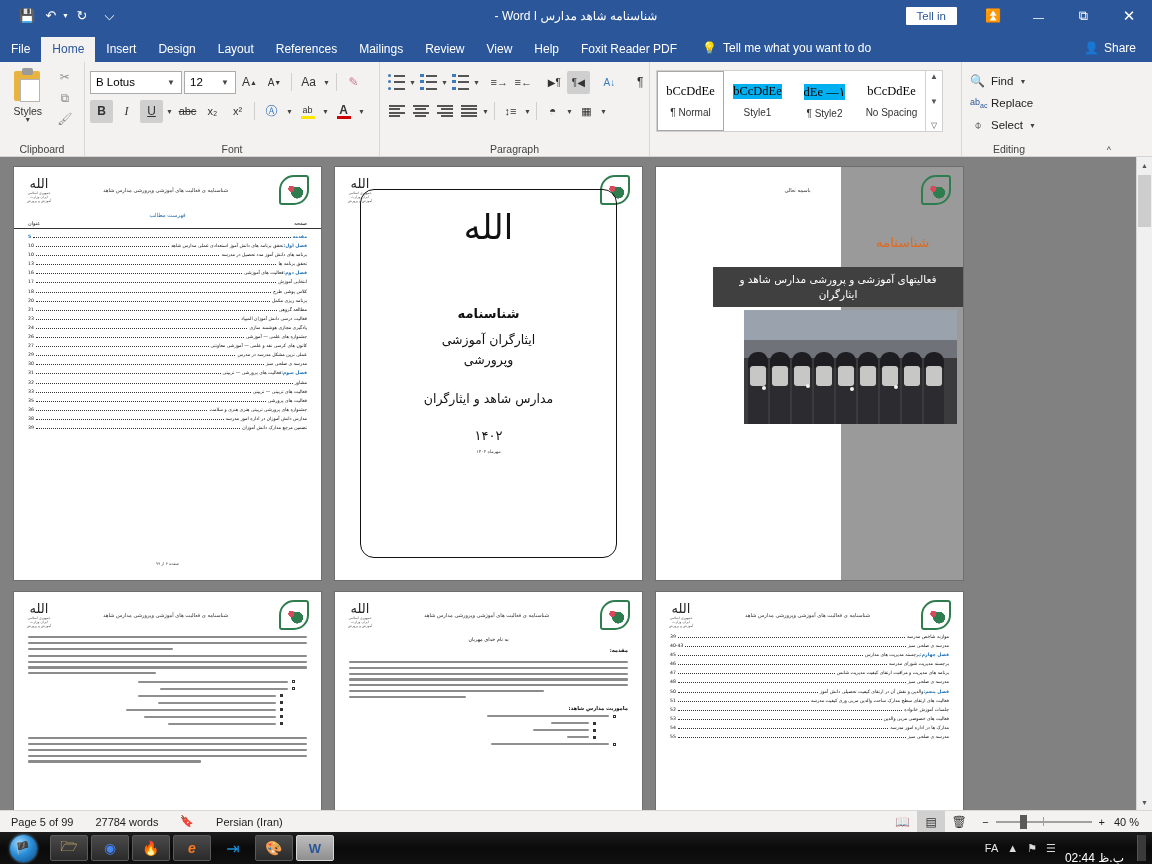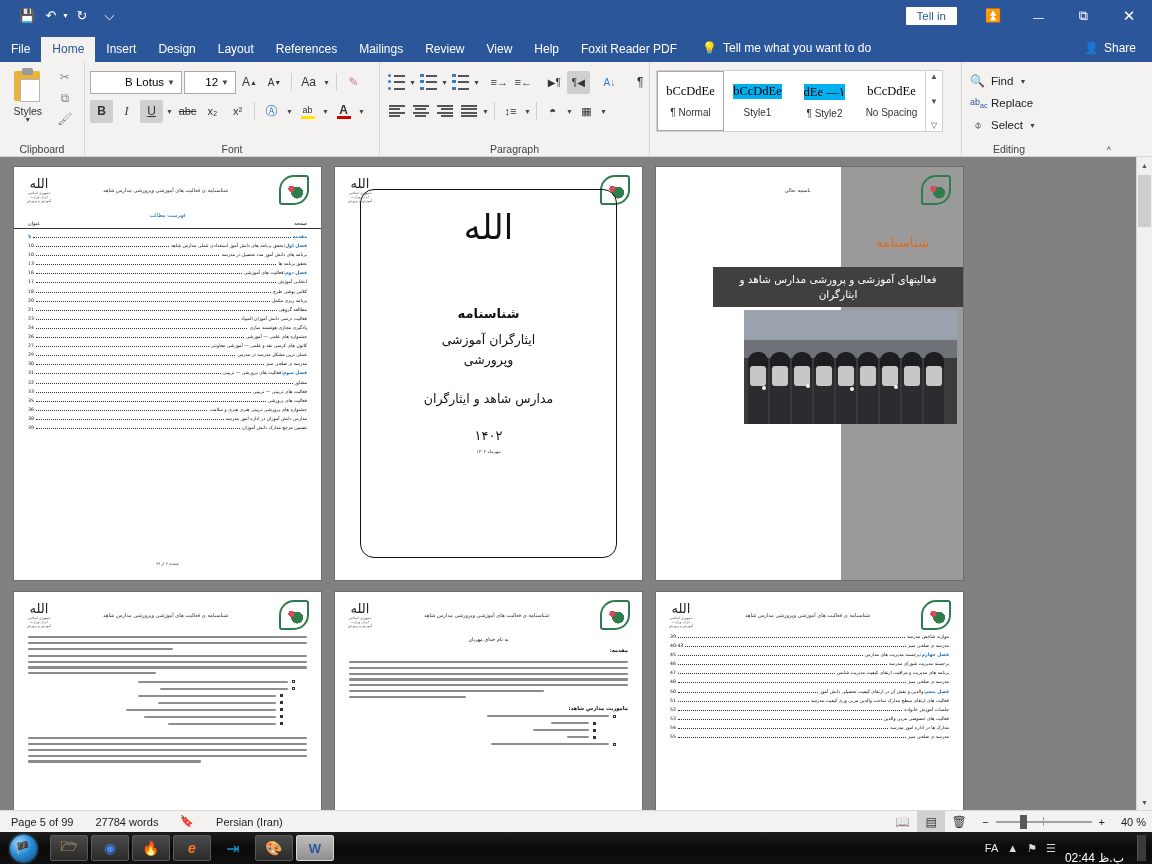--- a/index.html
+++ b/index.html
@@ -107,21 +107,20 @@
   .ci { font-size: 12px; color: #8a8a8a; height: 15px; line-height: 15px;}
 
   
   .fontgroup { width: 295px; }
   .font-row { display: flex; align-items: center; gap: 2px; height: 26px; }
   .font-row.r2 { margin-top: 3px; }
   .combo {
     border: 1px solid #ababab; background: #fff; height: 23px;
     display: flex; align-items: center; font-size: 11.5px; color: #000;
     padding: 0 3px 0 5px;
-    text-align: right;
   }
   .combo .cv { flex: 1; }
   .combo .cc { font-size: 8px; color: #444; padding: 0 3px; }
   .combo.name { width: 92px; }
   .combo.size { width: 52px; }
   .btn {
     min-width: 23px; height: 23px; display: flex; align-items: center;
     justify-content: center; font-size: 12px; color: #333; border-radius: 2px;
     padding: 0 2px;
   }
@@ -336,21 +335,21 @@
   .view-btn {
     width: 28px; height: 22px; display: flex; align-items: center;
     justify-content: center; font-size: 12px; color: #333;
   }
   .view-btn.sel { background: #d0d0d0; }
   .zoomctl { display: flex; align-items: center; gap: 7px; padding: 0 9px; }
   .slider { width: 96px; height: 22px; position: relative; }
   .slider .track { position: absolute; top: 10px; left: 0; right: 0; height: 2px; background: #a0a0a0; }
   .slider .mid { position: absolute; top: 6px; left: 47px; width: 1px; height: 9px; background: #a0a0a0; }
   .slider .thumb { position: absolute; top: 4px; left: 24px; width: 7px; height: 14px; background: #5a5a5a; }
-  .zpct { font-size: 11px; color: #222; width: 38px; text-align: right; padding-right: 6px;}
+  .zpct { font-size: 11px; color: #222; width: 38px; padding-right: 6px;}
 
   
   .taskbar {
     position: absolute; bottom: 0; left: 0; right: 0; height: 32px;
     background: linear-gradient(180deg, #1d1d1d 0%, #0a0a0a 50%, #101010 100%);
     display: flex; align-items: center;
   }
   .startorb {
     width: 46px; height: 32px; display: flex; align-items: center; justify-content: center;
   }
@@ -379,20 +378,25 @@
 </head>
 <body>
 
 <div class="titlebar">
   <div class="qat">
     <div class="qat-btn">💾</div>
     <div class="qat-btn">↶</div>
     <div class="qat-caret">▼</div>
     <div class="qat-btn">↻</div>
     <div class="qat-btn small" style="margin-left:8px">⌵</div>
+  </div>
+  <div class="title-text">
+    <span>شناسنامه شاهد مدارس ا</span>
+    <span class="lat">-</span>
+    <span class="lat">Word</span>
   </div>
   <div class="win-right">
     <div class="signin">Tell in</div>
     <div class="ribbon-display">⏫</div>
     <div class="win-btn min">—</div>
     <div class="win-btn">⧉</div>
     <div class="win-btn close">✕</div>
   </div>
 </div>
 

